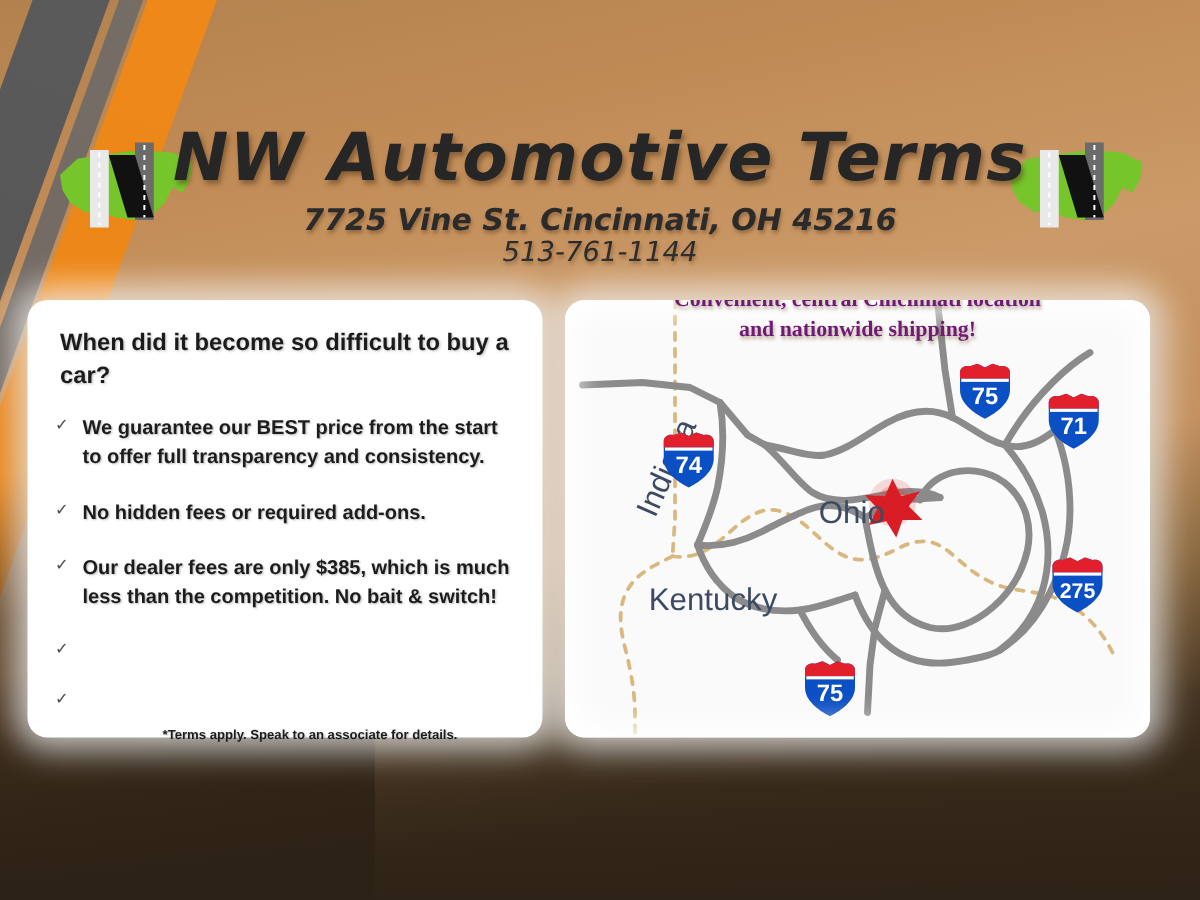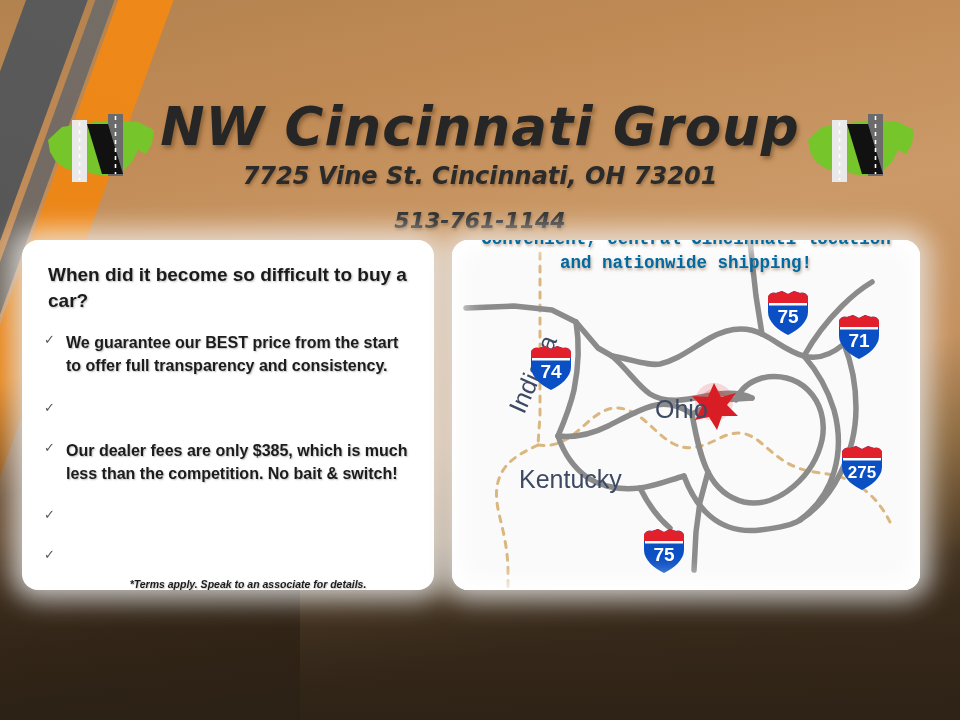--- a/index.html
+++ b/index.html
@@ -86,24 +86,24 @@
     font-style: italic;
     font-weight: bold;
     font-size: 24px;
     color: #2b2b2b;
     margin: 5px 0 0 0;
     text-shadow: 1px 2px 3px rgba(90,60,30,.45);
   }
   .brand-phone {
     font-family: "DejaVu Sans", sans-serif;
     font-style: italic;
-    font-weight: bold;
+    font-weight: normal;
     font-size: 22px;
     color: #2b2b2b;
-    margin: 18px 0 0 0;
+    margin: 0 0 0 0;
     text-shadow: 1px 2px 3px rgba(90,60,30,.45);
   }
 
   
   .logo {
     position: absolute;
     width: 118px;
     height: 78px;
   }
   .logo-left  { left: 42px;  top: 110px; }
@@ -162,38 +162,37 @@
     font-weight: bold;
     color: #1c1c1c;
     line-height: 1.45;
     text-shadow: 1px 1px 1.6px rgba(150,150,150,.6);
   }
   .terms {
     margin: -8px 0 0 0;
     text-align: center;
     padding-left: 40px;
     font-size: 10.5px;
-    font-style: italic;
     font-weight: bold;
     color: #1c1c1c;
     text-shadow: 1px 1px 1.5px rgba(150,150,150,.55);
   }
 
   
   .map-caption {
     position: absolute;
     left: 0;
     top: -12px;
     width: 468px;
     text-align: center;
-    font-family: Liberation Mono, monospace;
+    font-family: Liberation Serif, serif;
     font-weight: bold;
     font-size: 17.5px;
     line-height: 1.35;
-    color: #0369a1;
+    color: #701a75;
     text-shadow: 1px 2px 3px rgba(120,90,55,.5);
     z-index: 5;
     pointer-events: none;
   }
   .map-svg {
     position: absolute;
     left: 0;
     top: 0;
     width: 468px;
     height: 350px;
@@ -239,34 +238,35 @@
       <rect x="66" y="4" width="15" height="62" fill="#6b6b6b"></rect>
       <path d="M45 14 L66 14 L81 64 L60 64 Z" fill="#111"></path>
       <g stroke="#fff" stroke-width="1.6" stroke-dasharray="4 4">
         <line x1="37.5" y1="12" x2="37.5" y2="70"></line>
         <line x1="73.5" y1="6" x2="73.5" y2="64"></line>
       </g>
     </svg>
   </div>
 
   <div class="header">
-    <div class="brand-title">NW Cincinnati Group</div>
-    <div class="brand-address">7725 Vine St. Cincinnati, OH 73201</div>
+    <div class="brand-title">NW Automotive Terms</div>
+    <div class="brand-address">7725 Vine St. Cincinnati, OH 45216</div>
     <div class="brand-phone">513-761-1144</div>
   </div>
 
   <div class="panel panel-left">
     <div class="pitch-heading">When did it become so difficult to buy a car?</div>
     <ul class="bullets" id="bullet-list">
         <li>
           <span class="check">✓</span>
           <span class="bullet-text">We guarantee our BEST price from the start to offer full transparency and consistency.</span>
         </li>
         <li>
           <span class="check">✓</span>
+          <span class="bullet-text">No hidden fees or required add-ons.</span>
         </li>
         <li>
           <span class="check">✓</span>
           <span class="bullet-text">Our dealer fees are only $385, which is much less than the competition. No bait &amp; switch!</span>
         </li>
         <li>
           <span class="check">✓</span>
         </li>
         <li>
           <span class="check">✓</span>

